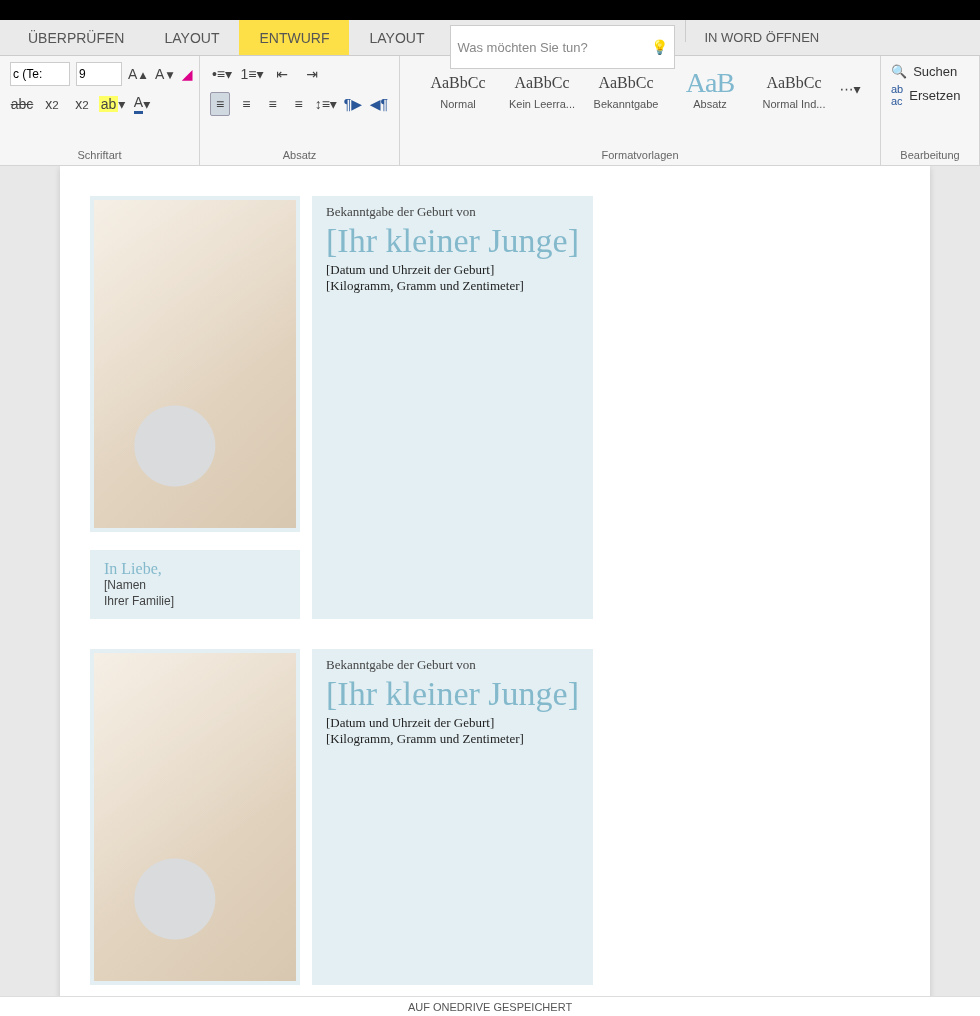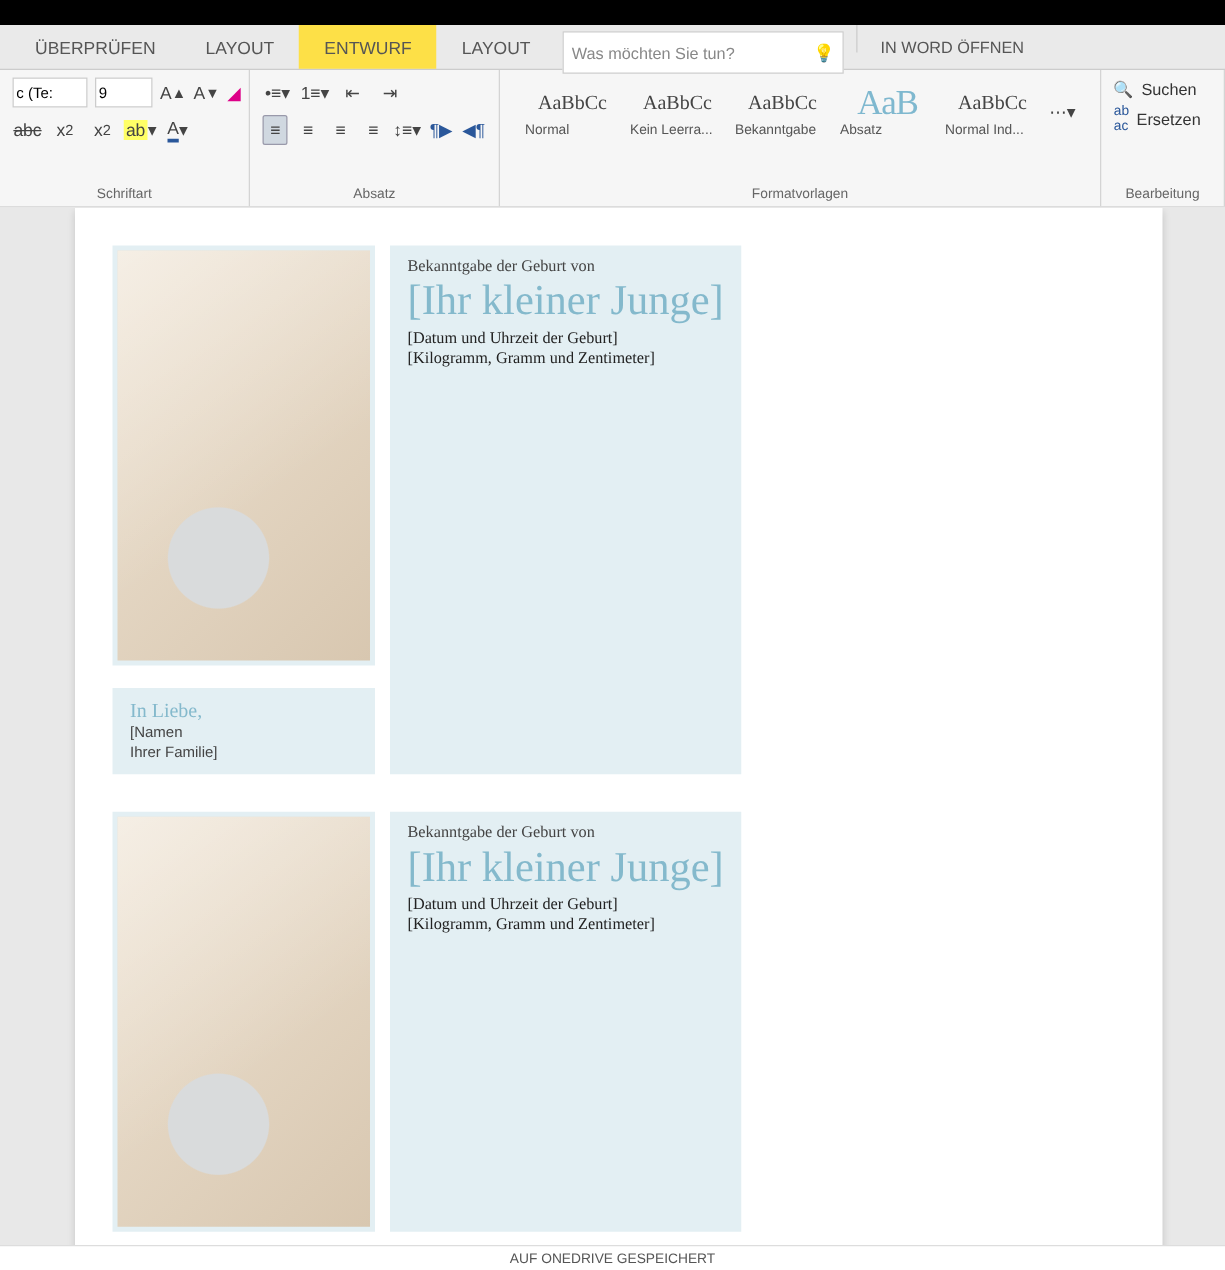--- a/index.html
+++ b/index.html
@@ -3,34 +3,34 @@
 <meta charset="utf-8">
 <style>
 :root { --accent:#84b9cc; --page:#fff; --card-bg:#e3eff3; --text:#333; }
 * { box-sizing:border-box; font-family:"Segoe UI",Arial,sans-serif; }
 body { margin:0; width:980px; height:1016px; background:#fff; overflow:hidden; font-size:13px; color:var(--text); }
 .top-bar { height:20px; background:#000; overflow:hidden; }
 .tab-strip { display:flex; background:#eaeaea; height:36px; align-items:stretch; border-bottom:1px solid #ccc;}
 .tab-strip .tab { padding:10px 20px 8px; font-size:14px; color:#555; cursor:pointer; }
 .tab-strip .tab.active { background:#fde047; color:#555; }
 .tab-strip .spacer { width:8px; }
-.tell-me { margin:5px 6px; background:#fff; border:1px solid #ccc; height:34px; width:225px; display:flex; align-items:center; padding:0 6px; color:#888; font-size:13px; position:relative;}
+.tell-me { margin:5px 6px; background:#fff; border:1px solid #ccc; height:44px; width:225px; display:flex; align-items:center; padding:0 6px; color:#888; font-size:13px; position:relative;}
 .tell-me .bulb { color:#e6b800; margin-left:auto; font-size:14px;}
 .open-in-word { padding:10px 14px; font-size:13px; color:#555; }
 .ribbon { display:flex; background:#f6f6f6; border-bottom:1px solid #d4d4d4; height:110px; }
 .group { border-right:1px solid #d4d4d4; padding:6px 10px 2px; display:flex; flex-direction:column; }
 .group-label { text-align:center; font-size:11px; color:#666; margin-top:auto; padding:2px 0; }
 .row { display:flex; align-items:center; gap:6px; }
 .btn { width:24px; height:24px; display:flex; align-items:center; justify-content:center; font-size:14px; color:#444; cursor:pointer; border-radius:2px;}
 .btn.active { background:#d0d8e0; border:1px solid #99a; }
 select,.combo { height:24px; border:1px solid #ccc; background:#fff; font-size:12px; }
 .font-box { width:60px; }
 .size-box { width:46px; }
 .styles-strip { display:flex; gap:4px; padding:4px 8px 0; align-items:flex-start;}
-.style-tile { width:80px; cursor:pointer; padding:2px; }
+.style-tile { width:80px; text-align:center; cursor:pointer; padding:2px; }
 .style-tile .sample { font-size:16px; color:#444; height:30px; display:flex; align-items:center; justify-content:center; font-family:"Calibri Light","Segoe UI";}
 .style-tile.title .sample { color:#7fb8cf; font-size:28px; font-weight:300; letter-spacing:-1px;}
 .style-tile .lbl { font-size:11px; color:#555; white-space:nowrap; overflow:hidden; text-overflow:ellipsis;}
 .edit-group .item { display:flex; align-items:center; gap:6px; font-size:13px; color:#333; margin:2px 0; cursor:pointer;}
 .canvas-wrap { background:#e8e8e8; height:840px; overflow:auto; position:relative; }
 .page { background:var(--page); width:870px; margin:0 0 20px 60px; box-shadow:0 2px 6px rgba(0,0,0,0.15); padding:30px 30px; }
 .card { display:grid; grid-template-columns:210px 12px 1fr; grid-template-rows:auto auto; gap:0; margin-bottom:30px;}
 .left-col { display:flex; flex-direction:column; }
 .img-frame { background:var(--card-bg); padding:4px; }
 .img { width:100%; height:328px; background:linear-gradient(135deg,#efe4d4,#d8c7b0); position:relative; overflow:hidden;}

